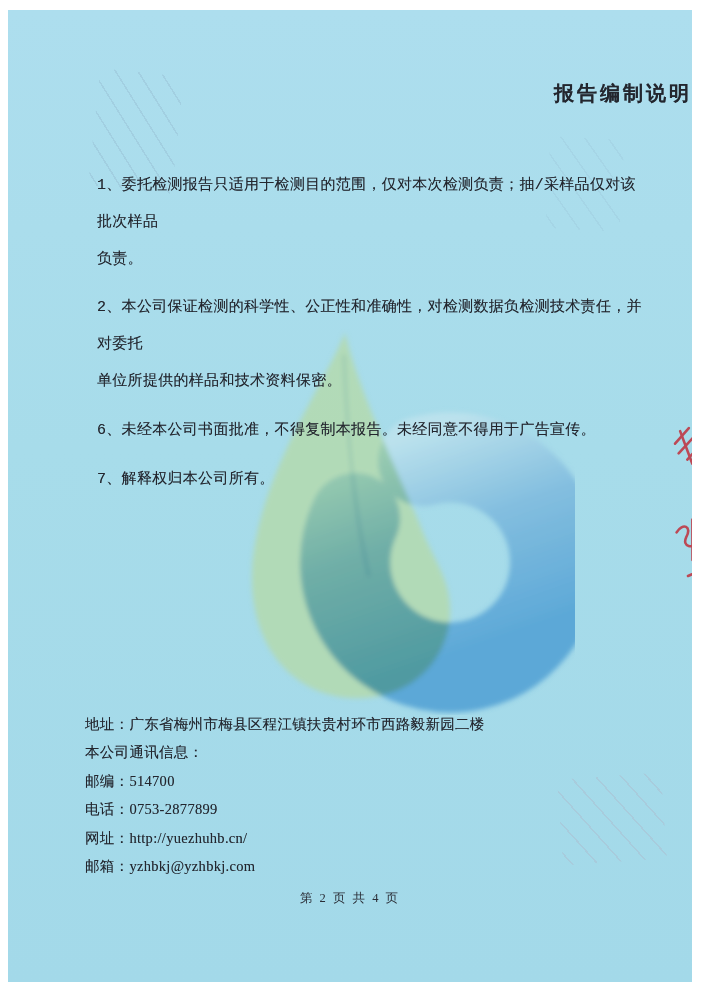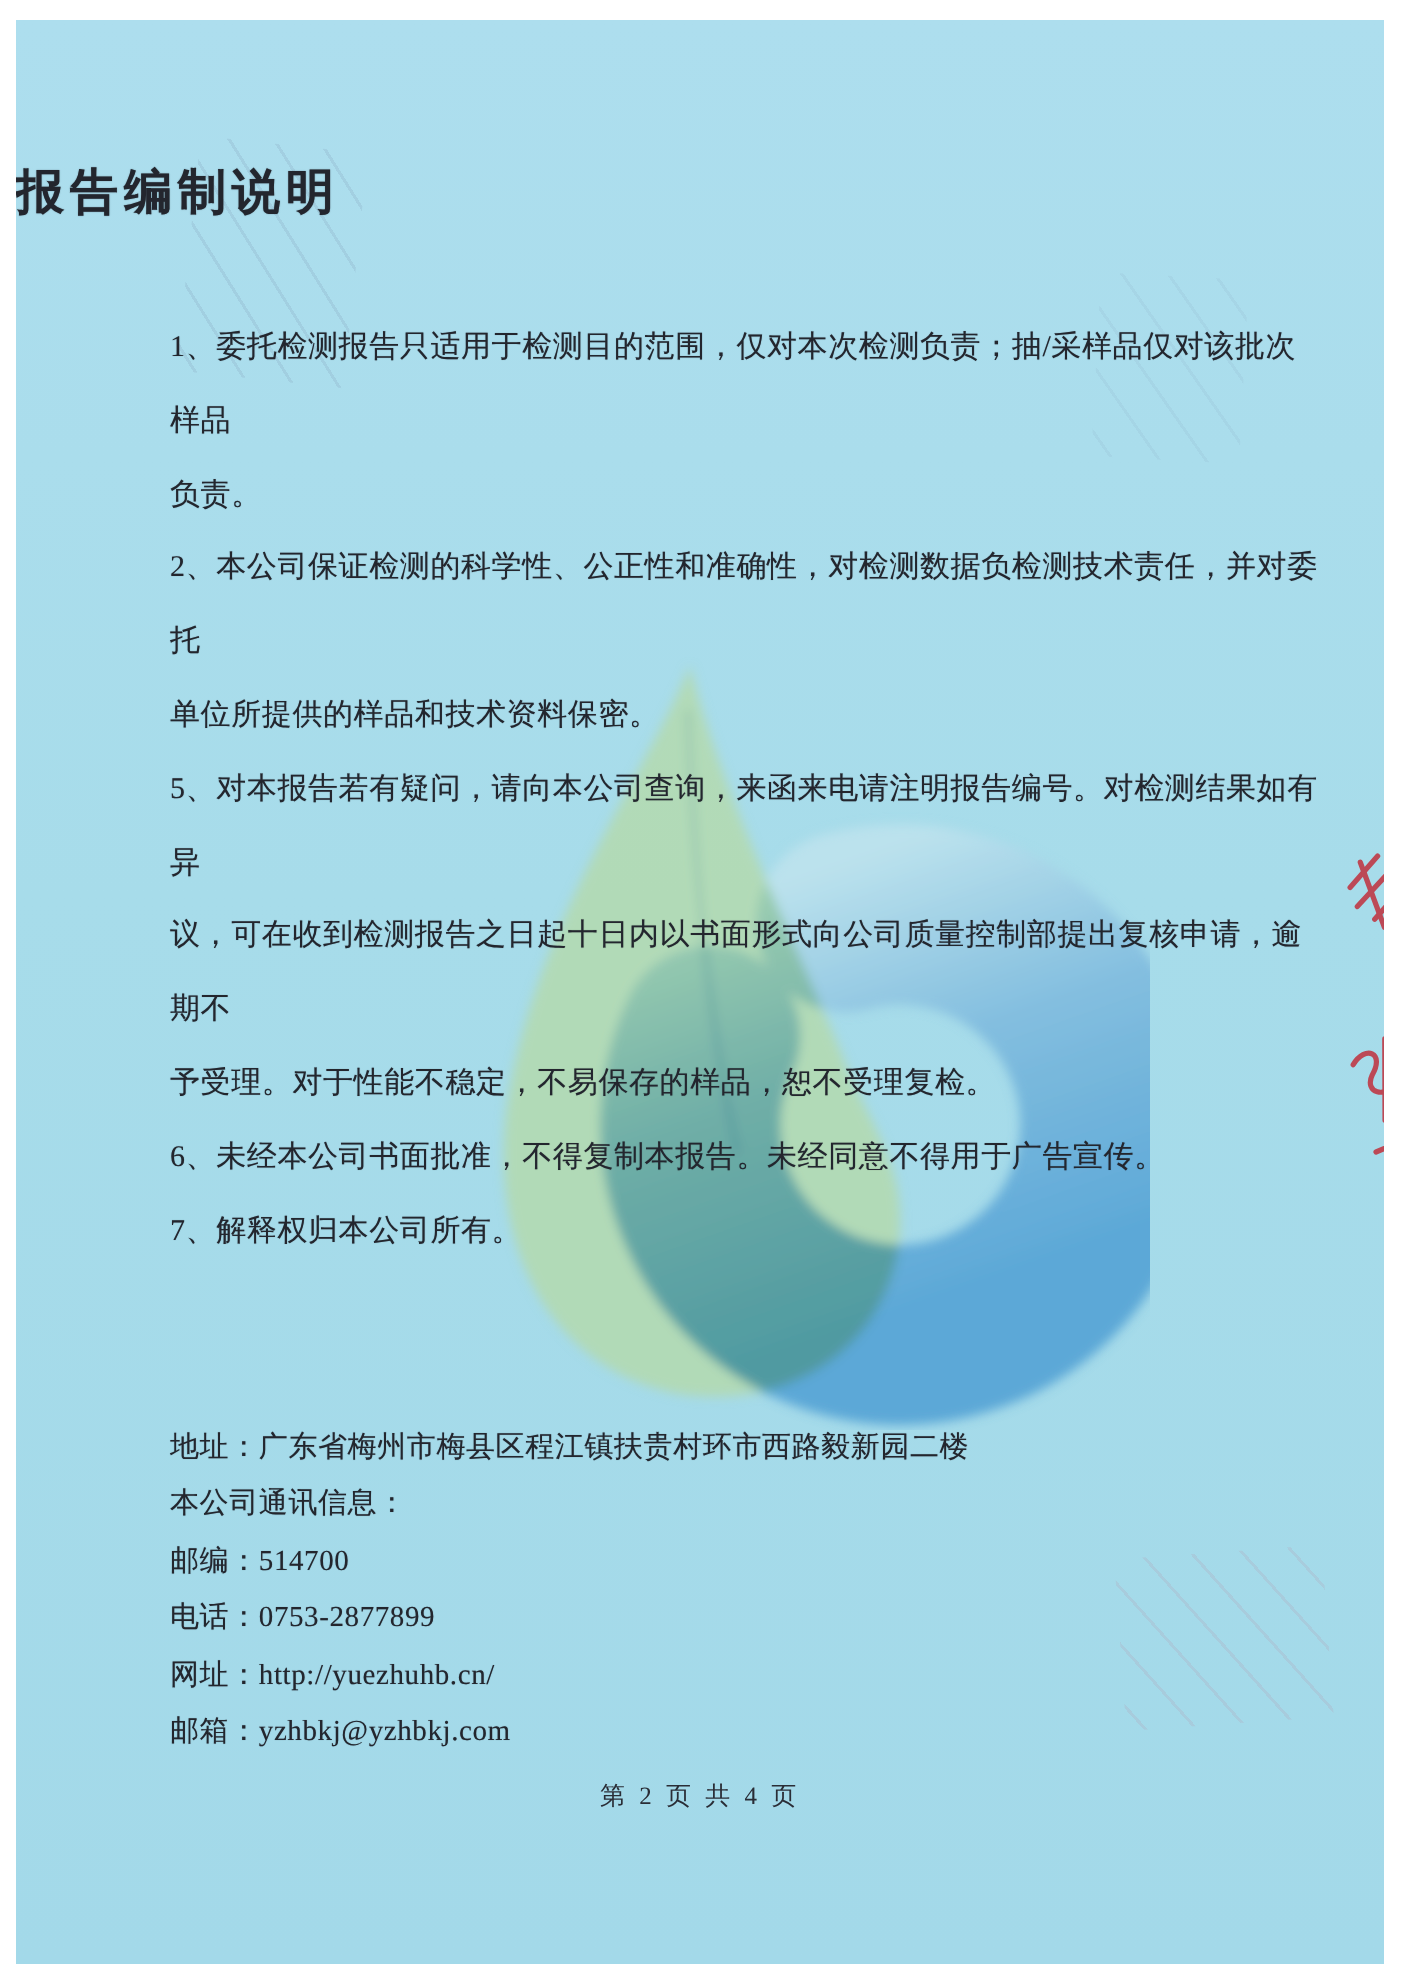--- a/index.html
+++ b/index.html
@@ -18,31 +18,31 @@
   .ring{mix-blend-mode:multiply;opacity:.85;}
   
   .ghost{position:absolute;z-index:1;pointer-events:none;
     background:repeating-linear-gradient(52deg,transparent 0 7px,currentColor 7px 8.5px,transparent 8.5px 19px);}
   .ghost-1{left:86px;top:62px;width:84px;height:118px;color:rgba(125,150,178,.20);transform:rotate(6deg);}
   .ghost-2{left:540px;top:128px;width:74px;height:92px;color:rgba(125,150,178,.11);transform:rotate(3deg);}
   .ghost-3{left:552px;top:766px;width:104px;height:86px;color:rgba(185,135,158,.17);transform:rotate(-4deg);}
   
   .txt{position:absolute;z-index:2;color:#23262e;}
   .title{
-    left:0;top:70px;width:100%;text-align:left;
+    left:0;top:70px;width:100%;text-align:right;
     font-family:"Liberation Sans","DejaVu Sans",sans-serif;
-    font-weight:bold;font-size:24px;letter-spacing:3px;
+    font-weight:bold;font-size:20px;letter-spacing:3px;
     text-shadow:0 0 .6px rgba(30,33,42,.55);
   }
   .notes{
     left:77px;top:146px;width:574px;
     font-size:15px;line-height:36.8px;letter-spacing:.3px;
     text-shadow:0 0 .5px rgba(30,33,42,.4);
   }
-  .notes p{margin:0;white-space:pre-line;}
+  .notes p{margin:12px;white-space:pre-line;font-family:Liberation Mono, monospace;}
   .contact{
     left:77px;top:700px;width:560px;
     font-size:14.5px;line-height:28.4px;letter-spacing:.3px;
     text-shadow:0 0 .5px rgba(30,33,42,.4);
   }
   .contact div{white-space:pre-line;}
   .footer{
     left:0;top:880px;width:100%;text-align:center;
     font-size:12.5px;letter-spacing:2px;color:#2a2d36;
   }
@@ -76,23 +76,20 @@
   <div class="ghost ghost-2"></div>
   <div class="ghost ghost-3"></div>
 
   <div class="txt title">报告编制说明</div>
 
   <div class="txt notes">
     <p>1、委托检测报告只适用于检测目的范围，仅对本次检测负责；抽/采样品仅对该批次样品
 负责。</p>
     <p>2、本公司保证检测的科学性、公正性和准确性，对检测数据负检测技术责任，并对委托
 单位所提供的样品和技术资料保密。</p>
-    <p>5、对本报告若有疑问，请向本公司查询，来函来电请注明报告编号。对检测结果如有异
-议，可在收到检测报告之日起十日内以书面形式向公司质量控制部提出复核申请，逾期不
-予受理。对于性能不稳定，不易保存的样品，恕不受理复检。</p>
     <p>6、未经本公司书面批准，不得复制本报告。未经同意不得用于广告宣传。</p>
     <p>7、解释权归本公司所有。</p>
   </div>
 
   <div class="txt contact">
     <div>地址：广东省梅州市梅县区程江镇扶贵村环市西路毅新园二楼</div>
     <div>本公司通讯信息：</div>
     <div>邮编：514700</div>
     <div>电话：0753-2877899</div>
     <div>网址：http://yuezhuhb.cn/</div>

